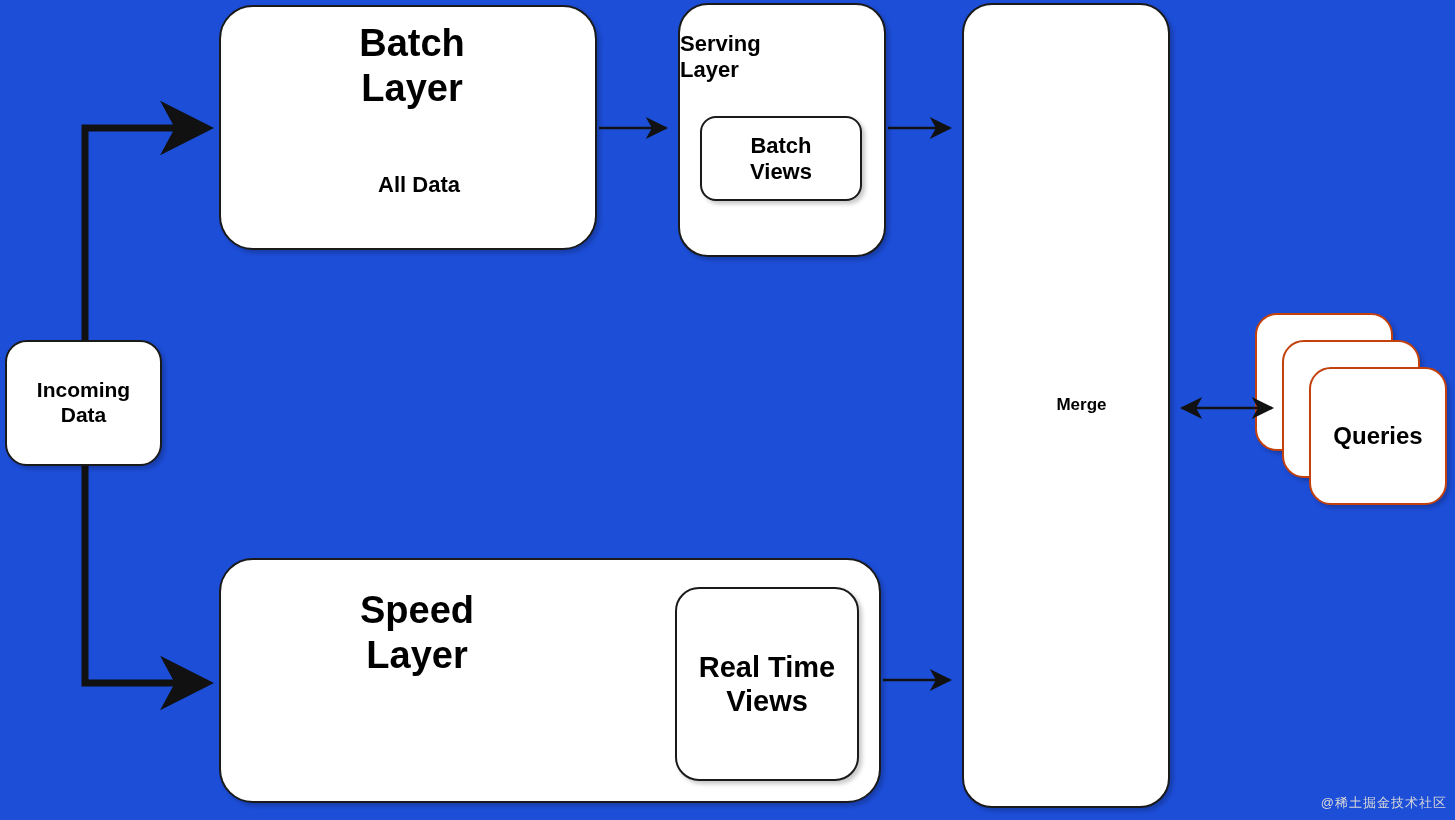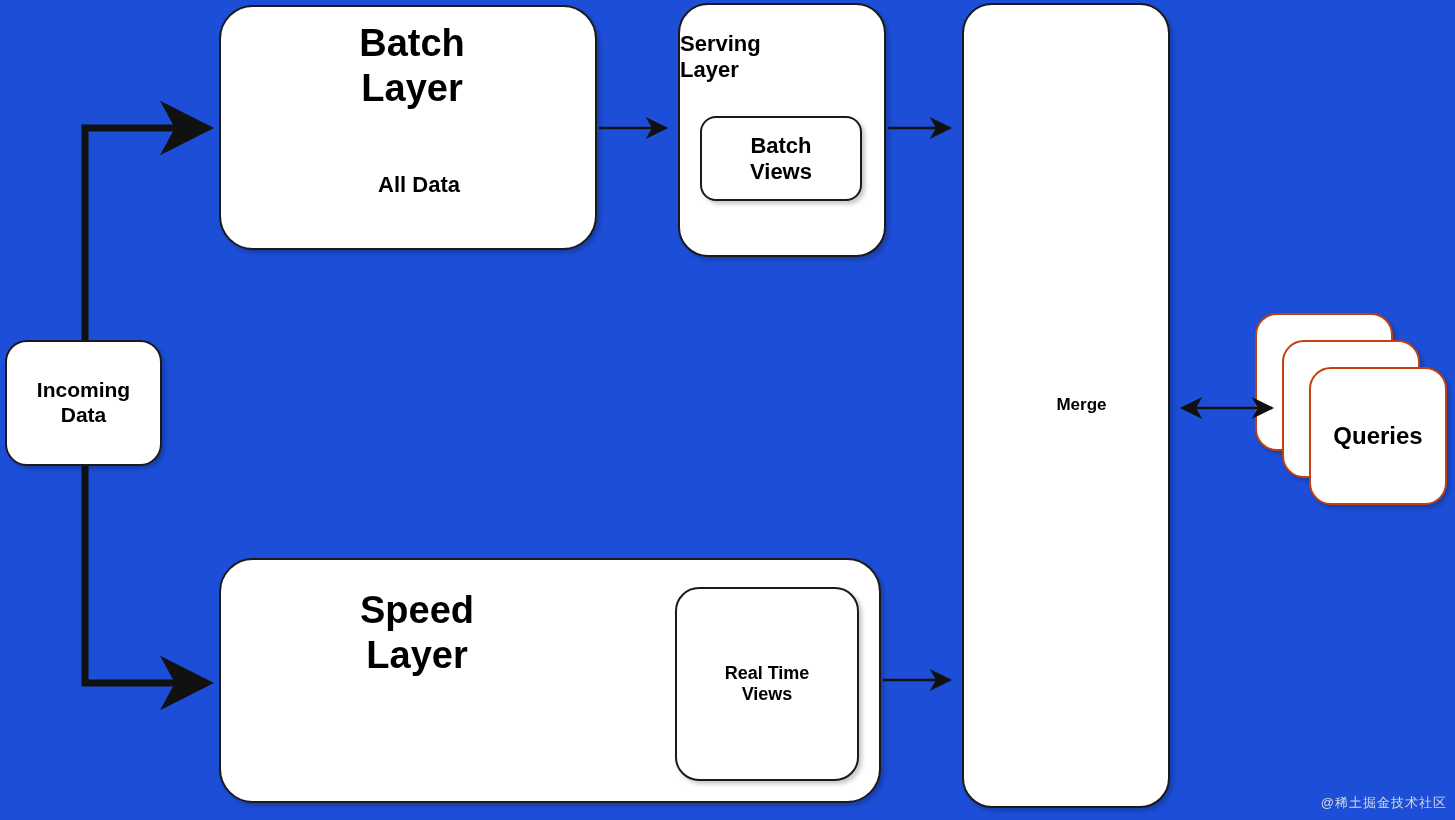--- a/index.html
+++ b/index.html
@@ -94,21 +94,21 @@
     position: absolute;
     left: 0; top: 28px; width: 380px;
     font-size: 38px;
     text-align: center;
     padding-left: 6px;
   }
   #real-time-views {
     left: 675px; top: 587px; width: 184px; height: 194px;
     border-radius: 24px;
   }
-  #real-time-views .label { font-size: 18px; }
+  #real-time-views .label { font-size: 29px; }
 
   #merge {
     left: 962px; top: 3px; width: 208px; height: 805px;
     border-radius: 30px;
     align-items: center;
     justify-content: center;
   }
   #merge .label { font-size: 17px; margin-left: 31px; }
 
   

